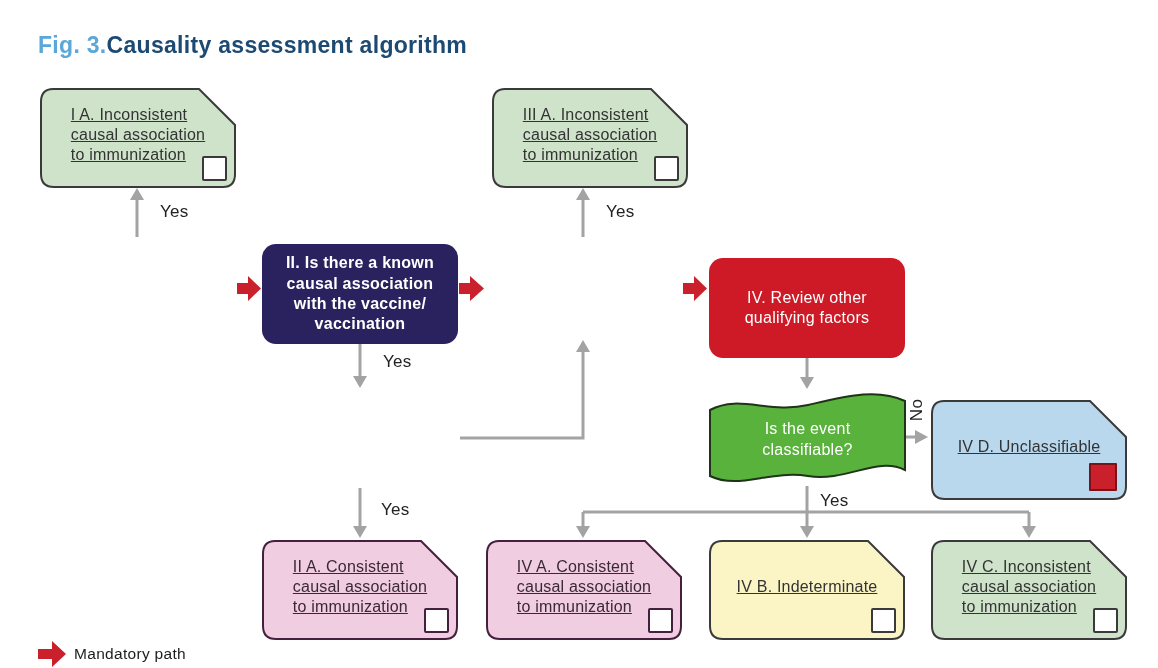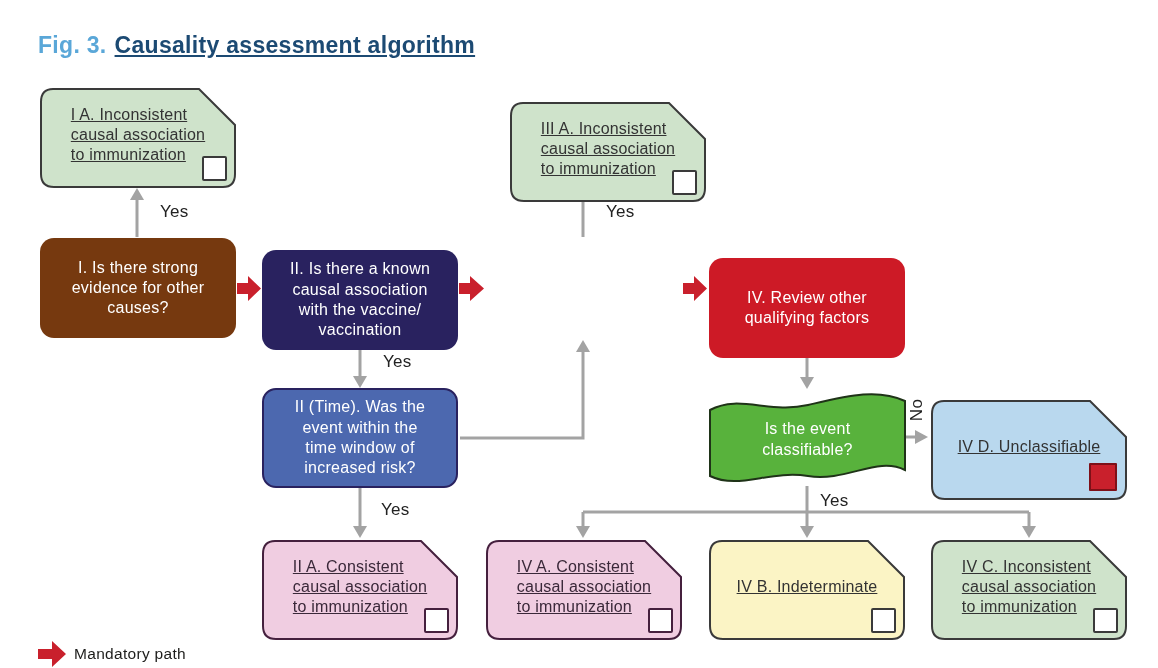--- a/index.html
+++ b/index.html
@@ -1,36 +1,36 @@
 <!DOCTYPE html>
 <html style="--figure_prefix_blue: #5aa7d8; --title_navy: #1c4a73; --mandatory_red: #c9202c; --connector_gray: #a3a3a3; --box_brown: #76390f; --box_navy: #29225f; --box_darkgreen: #0f3a1b; --box_red: #cd1a26; --box_medblue: #4c68af; --banner_green: #58b23c; --note_green: #cfe3cb; --note_pink: #f0cde1; --note_yellow: #fbf4c5; --note_blue: #b9d8ee; --note_border_dark: #3a3a3a; --note_border_pink: #45203e;"><head>
 <meta charset="utf-8">
 <style>
   html,body{margin:0;padding:0;background:#ffffff;}
   .stage{
     position:relative;width:1158px;height:668px;background:#ffffff;overflow:hidden;
     font-family:"Liberation Sans", sans-serif;
   }
   .title{position:absolute;left:38px;top:32px;font-size:23px;font-weight:700;letter-spacing:.3px;}
-  .title .prefix{color:var(--figure_prefix_blue,#5aa7d8);margin-right:8px;}
-  .title .main{color:var(--title_navy,#1c4a73);text-decoration:underline;}
+  .title .prefix{color:var(--figure_prefix_blue,#5aa7d8);}
+  .title .main{color:var(--title_navy,#1c4a73);}
 
   svg.connectors{position:absolute;left:0;top:0;}
   .gray-line{stroke:var(--connector_gray,#a3a3a3);stroke-width:3;fill:none;}
   .gray-head{fill:var(--connector_gray,#a3a3a3);stroke:none;}
   .red-arrow{fill:var(--mandatory_red,#c9202c);stroke:none;}
 
   .qbox{
     position:absolute;width:196px;height:100px;border-radius:14px;
     display:flex;align-items:center;justify-content:center;text-align:center;
     color:#ffffff;font-size:16px;line-height:1.27;letter-spacing:.25px;
     white-space:pre-line;box-sizing:border-box;padding:4px 6px;
   }
   .q1{left:40px;top:238px;background:var(--box_brown,#76390f);}
-  .q2{left:262px;top:250px;background:var(--box_navy,#29225f);}
+  .q2{left:262px;top:244px;background:var(--box_navy,#29225f);font-weight:bold;}
   .q3{left:486px;top:238px;background:var(--box_darkgreen,#0f3a1b);}
   .q4{left:709px;top:238px;background:var(--box_red,#cd1a26);margin-top:20px;}
   .q2t{left:262px;top:388px;background:var(--box_medblue,#4c68af);border:2.5px solid var(--box_navy,#29225f);}
 
   .note{position:absolute;width:196px;height:100px;}
   .note svg{position:absolute;left:0;top:0;width:100%;height:100%;}
   .note .txt{
     position:absolute;inset:0;display:flex;align-items:center;justify-content:center;
     text-align:left;font-size:16px;line-height:1.27;letter-spacing:.2px;color:#333333;
     white-space:pre-line;padding:2px 10px 8px 10px;box-sizing:border-box;text-decoration:underline;
@@ -123,53 +123,46 @@
       <path class="red-arrow" d="M237,283 H248 V276 L261,288.5 L248,301 V294 H237 Z"></path>
     </g>
     <g>
       <path class="red-arrow" d="M459,283 H470 V276 L484,288.5 L470,301 V294 H459 Z"></path>
     </g>
     <g>
       <path class="red-arrow" d="M683,283 H694 V276 L707,288.5 L694,301 V294 H683 Z"></path>
     </g>
   </svg>
 
-  <div class="qbox q1">I. Is there strong
-evidence for other
-causes?</div>
   <div class="qbox q2">II. Is there a known
 causal association
 with the vaccine/
 vaccination</div>
   <div class="qbox q4">IV. Review other
 qualifying factors</div>
-  <div class="qbox q2t">II (Time). Was the
-event within the
-time window of
-increased risk?</div>
 
   <div class="banner">
     <svg viewBox="0 0 197 96" preserveAspectRatio="none">
       <path class="shape-banner" d="M1,18 C30,2 60,22 99,13 C138,4 168,-4 196,9 L196,78 C168,64 138,90 99,84 C60,78 30,98 1,84 Z"></path>
     </svg>
     <div class="txt">Is the event
 classifiable?</div>
   </div>
 
   <div class="note green" style="left:40px;top:88px;">
     <svg viewBox="0 0 196 100" preserveAspectRatio="none">
         <path class="shape-green" d="M13,1 H159 L195,37 V86 Q195,99 183,99 H14 Q1,99 1,86 V14 Q1,1 13,1 Z"></path>
       </svg>
     <div class="txt">I A. Inconsistent
 causal association
 to immunization</div>
     <div class="cb"></div>
   </div>
 
-  <div class="note green" style="left:510px;top:88px;margin-top:14px;">
+  <div class="note green" style="left:492px;top:88px;">
     <svg viewBox="0 0 196 100" preserveAspectRatio="none">
         <path class="shape-green" d="M13,1 H159 L195,37 V86 Q195,99 183,99 H14 Q1,99 1,86 V14 Q1,1 13,1 Z"></path>
       </svg>
     <div class="txt">III A. Inconsistent
 causal association
 to immunization</div>
     <div class="cb"></div>
   </div>
 
   <div class="note blue" style="left:931px;top:400px;">

